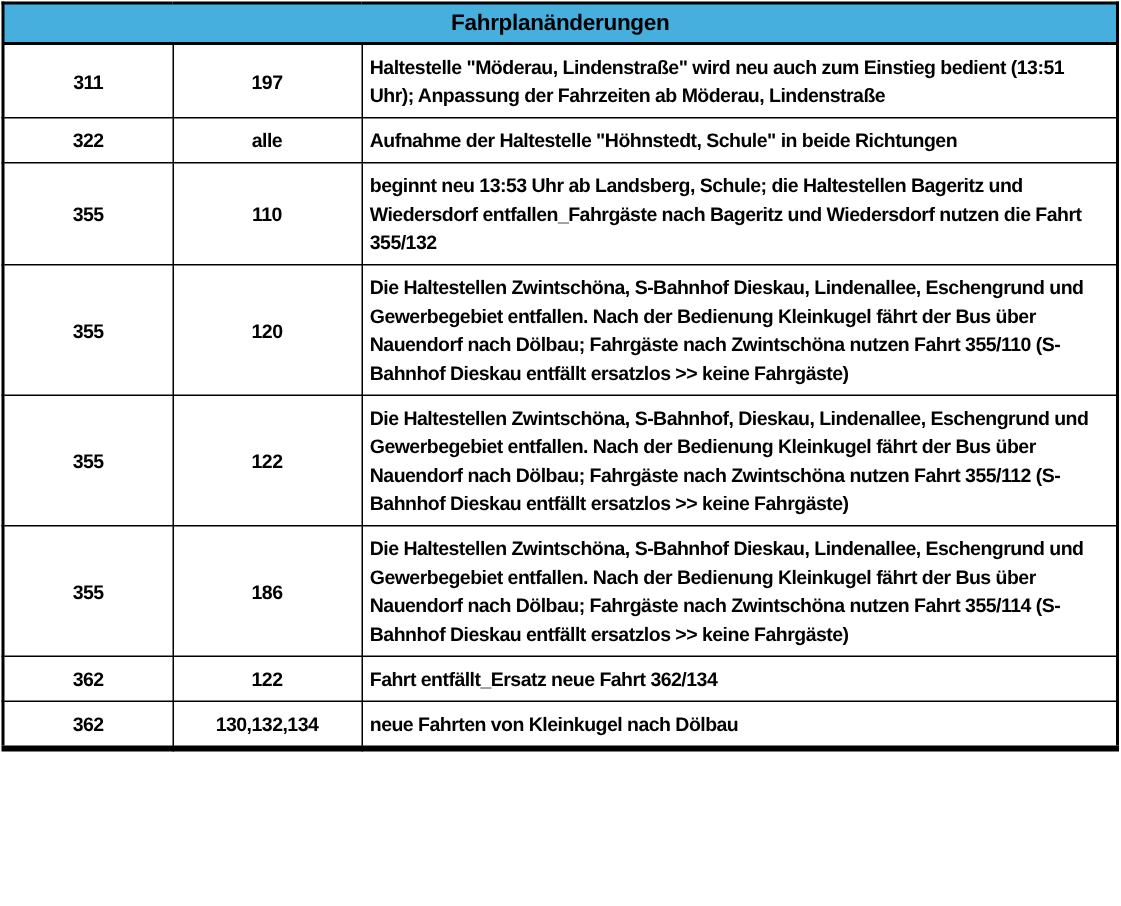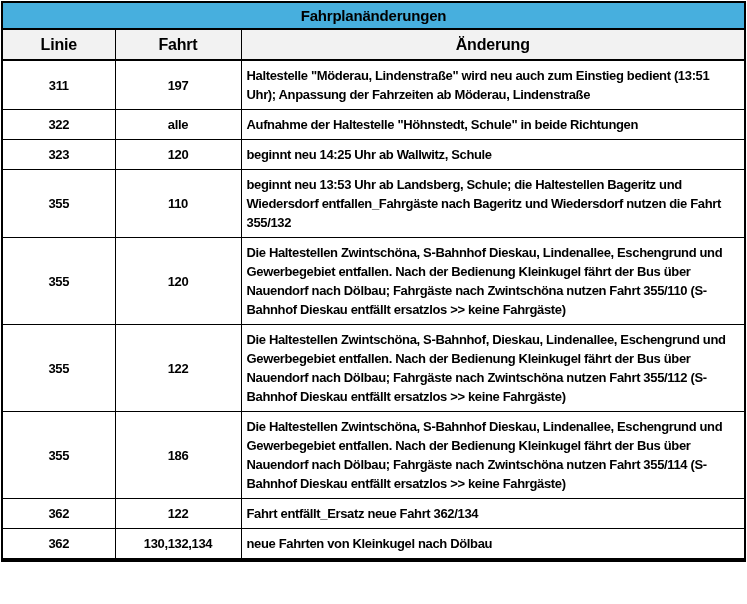--- a/index.html
+++ b/index.html
@@ -81,45 +81,35 @@
   <table class="fahrplan">
     <colgroup>
       <col class="col-linie">
       <col class="col-fahrt">
       <col class="col-aend">
     </colgroup>
     <thead>
       <tr class="title-row">
         <th colspan="3">Fahrplanänderungen</th>
       </tr>
-      <tr class="head-row">
-        <th>Linie</th>
-        <th>Fahrt</th>
-        <th>Änderung</th>
-      </tr>
     </thead>
     <tbody id="rows">
   <tr>
     <td class="c">311</td>
     <td class="c">197</td>
     <td class="chg">Haltestelle "Möderau, Lindenstraße" wird neu auch zum Einstieg bedient (13:51 Uhr); Anpassung der Fahrzeiten ab Möderau, Lindenstraße</td>
   </tr>
 
 
   <tr>
     <td class="c">322</td>
     <td class="c">alle</td>
     <td class="chg">Aufnahme der Haltestelle "Höhnstedt, Schule" in beide Richtungen</td>
   </tr>
 
-  <tr>
-    <td class="c">323</td>
-    <td class="c">120</td>
-    <td class="chg">beginnt neu 14:25 Uhr ab Wallwitz, Schule</td>
-  </tr>
 
   <tr>
     <td class="c">355</td>
     <td class="c">110</td>
     <td class="chg">beginnt neu 13:53 Uhr ab Landsberg, Schule; die Haltestellen Bageritz und Wiedersdorf entfallen_Fahrgäste nach Bageritz und Wiedersdorf nutzen die Fahrt 355/132</td>
   </tr>
 
   <tr>
     <td class="c">355</td>
     <td class="c">120</td>

